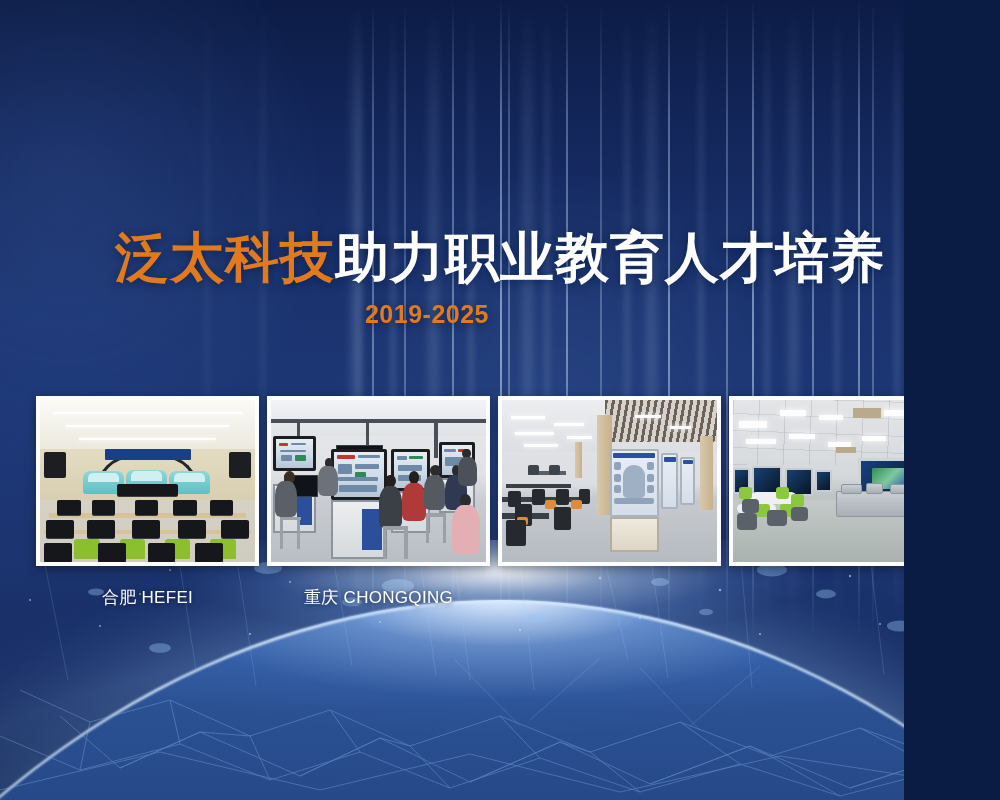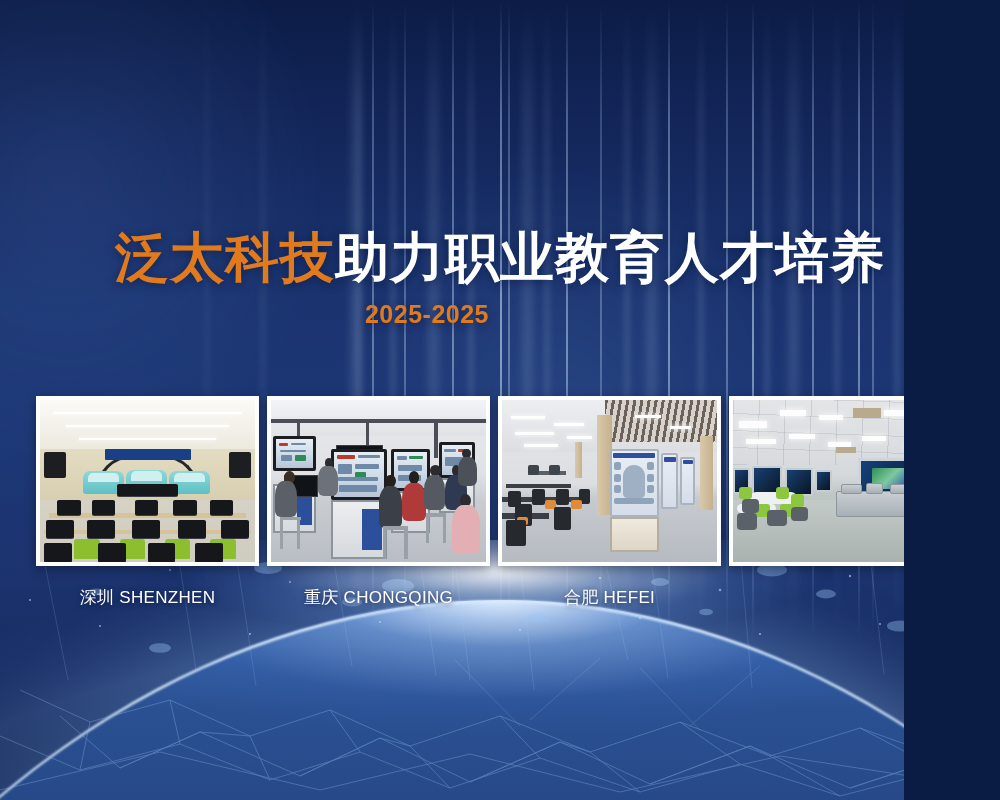--- a/index.html
+++ b/index.html
@@ -309,21 +309,21 @@
       </g>
     </svg>
 
     <div class="horizon-glow"></div>
   </div>
 
   <div class="title-block">
     <div class="headline">
       <span class="brand">泛太科技</span><span class="rest">助力职业教育人才培养</span>
     </div>
-    <div class="years">2025-2025</div>
+    <div class="years">2019-2025</div>
   </div>
 
   <div class="gallery">
 
     <div class="photo-card">
       <div class="photo p1">
         <div class="ceil">
           <i style="left:6%;top:24%;width:88%;"></i>
           <i style="left:12%;top:52%;width:76%;"></i>
           <i style="left:18%;top:78%;width:64%;"></i>
@@ -522,18 +522,17 @@
         <div class="chairD" style="left:4%;top:61%;width:8%;height:9%;"></div>
         <div class="chairD" style="left:16%;top:68%;width:9%;height:10%;"></div>
         <div class="chairD" style="left:2%;top:70%;width:9%;height:10%;"></div>
         <div class="chairD" style="left:27%;top:66%;width:8%;height:9%;"></div>
       </div>
     </div>
 
   </div>
 
   <div class="captions">
-    <div class="caption">深圳  SHENZHEN</div>
+    <div class="caption">合肥  HEFEI</div>
     <div class="caption">重庆  CHONGQING</div>
-    <div class="caption">合肥  HEFEI</div>
   </div>
 
 </div>
 
 </body></html>

